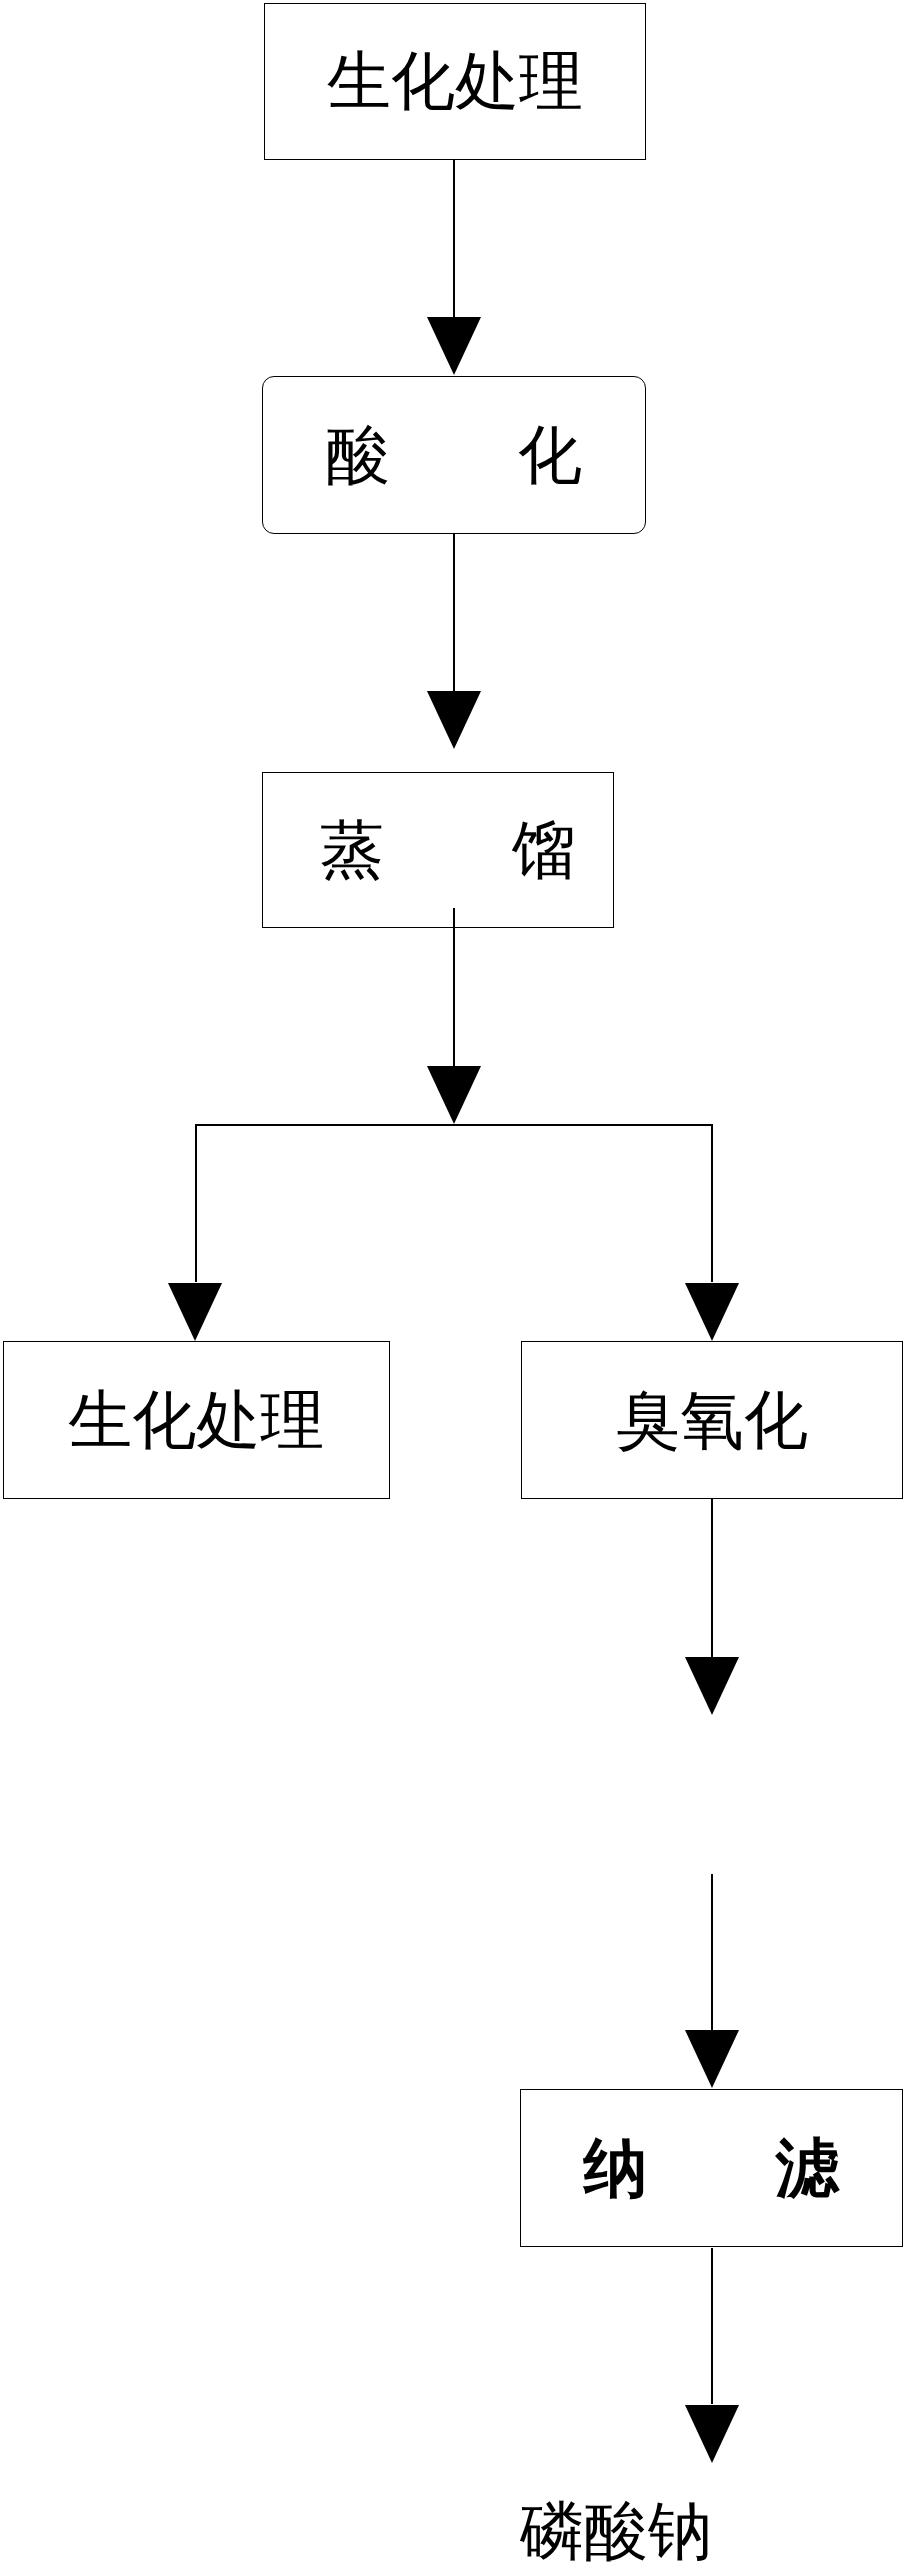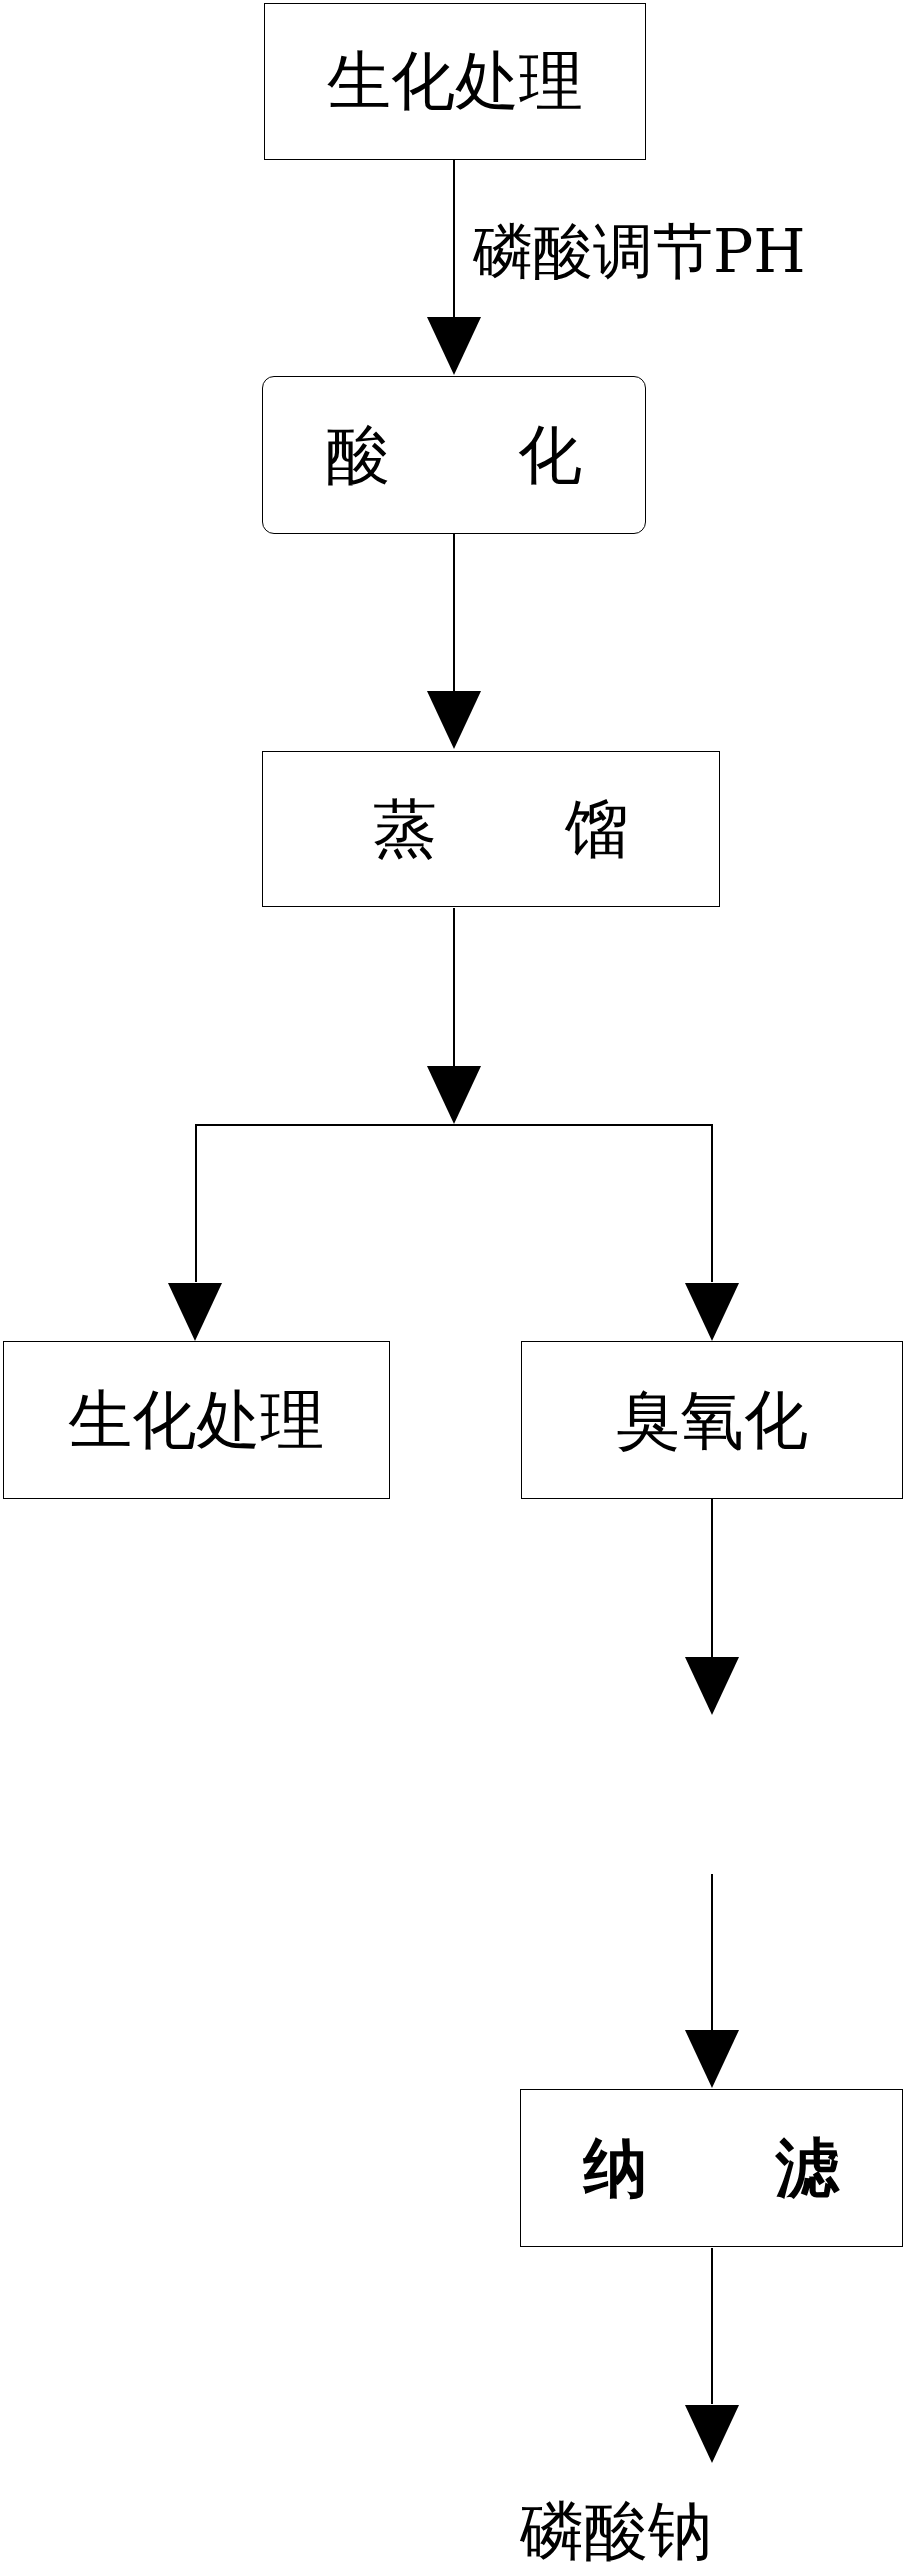--- a/index.html
+++ b/index.html
@@ -61,21 +61,21 @@
     top: 2496px;
     width: 383px;
     text-align: left;
     font-size: 64px;
     line-height: 1.1;
     white-space: pre;
   }
   
   .box-source        { left: 264px; top: 2.7px;    width: 382px; height: 157px; }
   .box-acidification { left: 262px; top: 376px;  width: 384px; height: 158px; border-radius: 12px; }
-  .box-distillation  { left: 262px; top: 751px;  width: 458px; height: 156px; padding-left: 20px; }
+  .box-distillation  { left: 262px; top: 772px;  width: 352px; height: 156px; padding-left: 20px; }
   .box-biochemical   { left: 2.7px;   top: 1341px; width: 387px; height: 158px; }
   .box-ozonation     { left: 521px; top: 1341px; width: 382px; height: 158px; }
   .box-neutralization{ left: 520px; top: 1717px; width: 383px; height: 156px; }
   .box-nanofiltration{ left: 520px; top: 2089px; width: 383px; height: 158px; font-weight: bold; }
   
   .line-1  { left: 453px; top: 160px;  height: 157px; }
   .line-2  { left: 453px; top: 534px;  height: 157px; }
   .line-3  { left: 453px; top: 908px;  height: 158px; }
   .line-branch { left: 195px; top: 1124px; width: 518px; }
   .line-left   { left: 195px; top: 1126px; height: 156px; }
@@ -135,17 +135,16 @@
 
   <div class="arrowhead arrow-1"></div>
   <div class="arrowhead arrow-2"></div>
   <div class="arrowhead arrow-3"></div>
   <div class="arrowhead arrow-left"></div>
   <div class="arrowhead arrow-right"></div>
   <div class="arrowhead arrow-4"></div>
   <div class="arrowhead arrow-5"></div>
   <div class="arrowhead arrow-6"></div>
 
-  <div class="edge-label">磷酸调节PH</div>
   <div class="output-label">磷酸钠</div>
 
 </div>
 
 
 </body></html>

